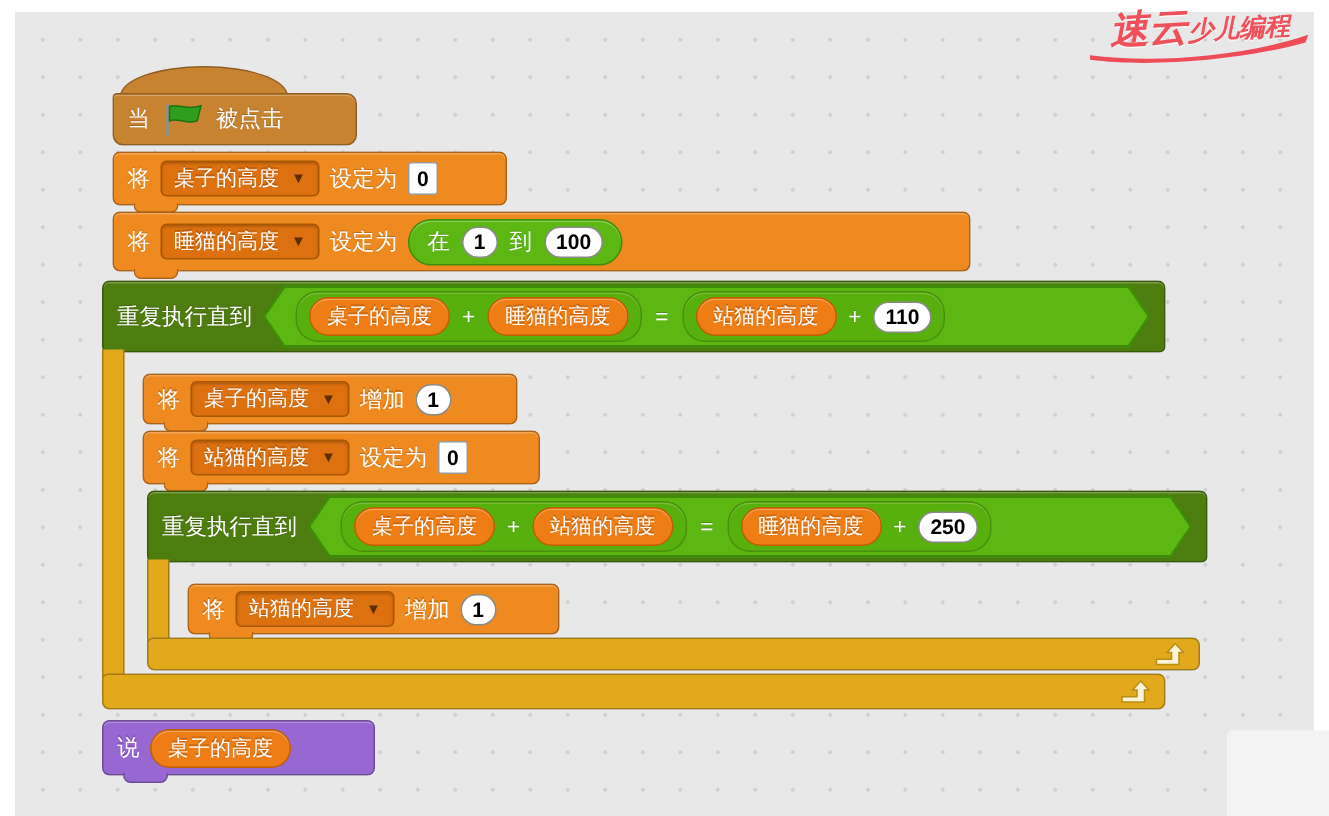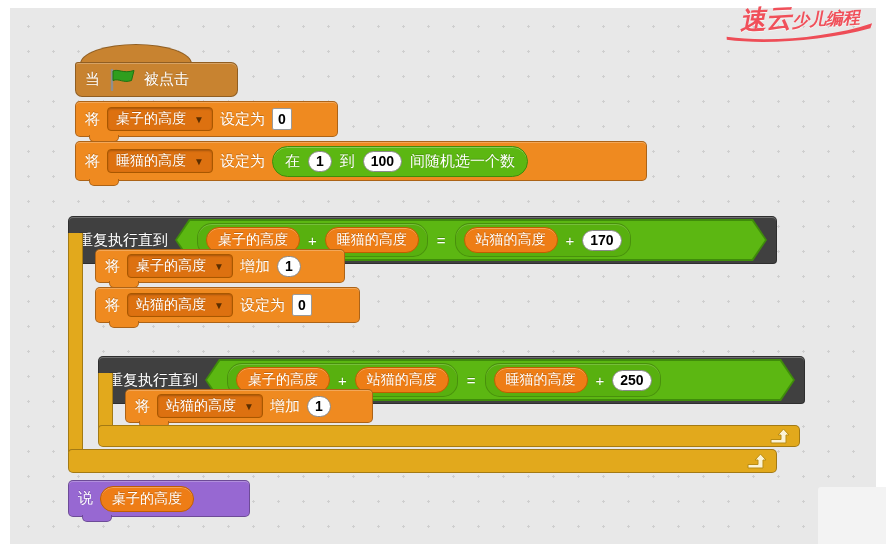--- a/index.html
+++ b/index.html
@@ -32,21 +32,21 @@
   
   .block {
     position:absolute; display:flex; align-items:center; gap:7px;
     color:#fff; font-size:15px; padding:0 9px;
     border-radius:5px; border:1px solid rgba(0,0,0,.28);
     box-shadow: inset 0 1px 0 rgba(255,255,255,.25);
     text-shadow:0 -1px 0 rgba(0,0,0,.2);
     white-space:nowrap;
   }
   .orange   { background:#ef8a20; }
-  .gold     { background:#404040;margin-top:29px; }
+  .gold     { background:#4d7c0f; }
   .tan      { background:#c88330; }
   .purple   { background:#9768d2; }
 
   
   .stack::after {
     content:""; position:absolute; left:13px; bottom:-6px;
     width:28px; height:6px; background:inherit;
     border:1px solid rgba(0,0,0,.28); border-top:none;
     border-radius:0 0 5px 5px;
   }
@@ -166,38 +166,37 @@
   <span class="dropdown">
     <span>睡猫的高度</span>
     <span class="dd-arrow">▼</span>
   </span>
   <span>设定为</span>
   <span class="green-reporter">
     <span>在</span>
     <span class="white-oval">1</span>
     <span>到</span>
     <span class="white-oval">100</span>
-    <span>间随机选一个数</span>
   </span>
 </div>
 
 <div class="block gold header" style="left:68px;top:187px;width:709px;height:48px;">
   <span>重复执行直到</span>
   <span class="hex-outer" style="flex:1;">
     <span class="hex-inner">
       <span class="subop">
         <span class="var-oval">桌子的高度</span>
         <span class="op">+</span>
         <span class="var-oval">睡猫的高度</span>
       </span>
       <span class="op">=</span>
       <span class="subop">
         <span class="var-oval">站猫的高度</span>
         <span class="op">+</span>
-        <span class="white-oval">170</span>
+        <span class="white-oval">110</span>
       </span>
     </span>
   </span>
 </div>
 <div class="loop-arm" style="left:68px;top:233px;width:15px;height:219px;"></div>
 
 <div class="block orange stack" style="left:95px;top:249px;width:250px;height:34px;">
   <span>将</span>
   <span class="dropdown">
     <span>桌子的高度</span>

